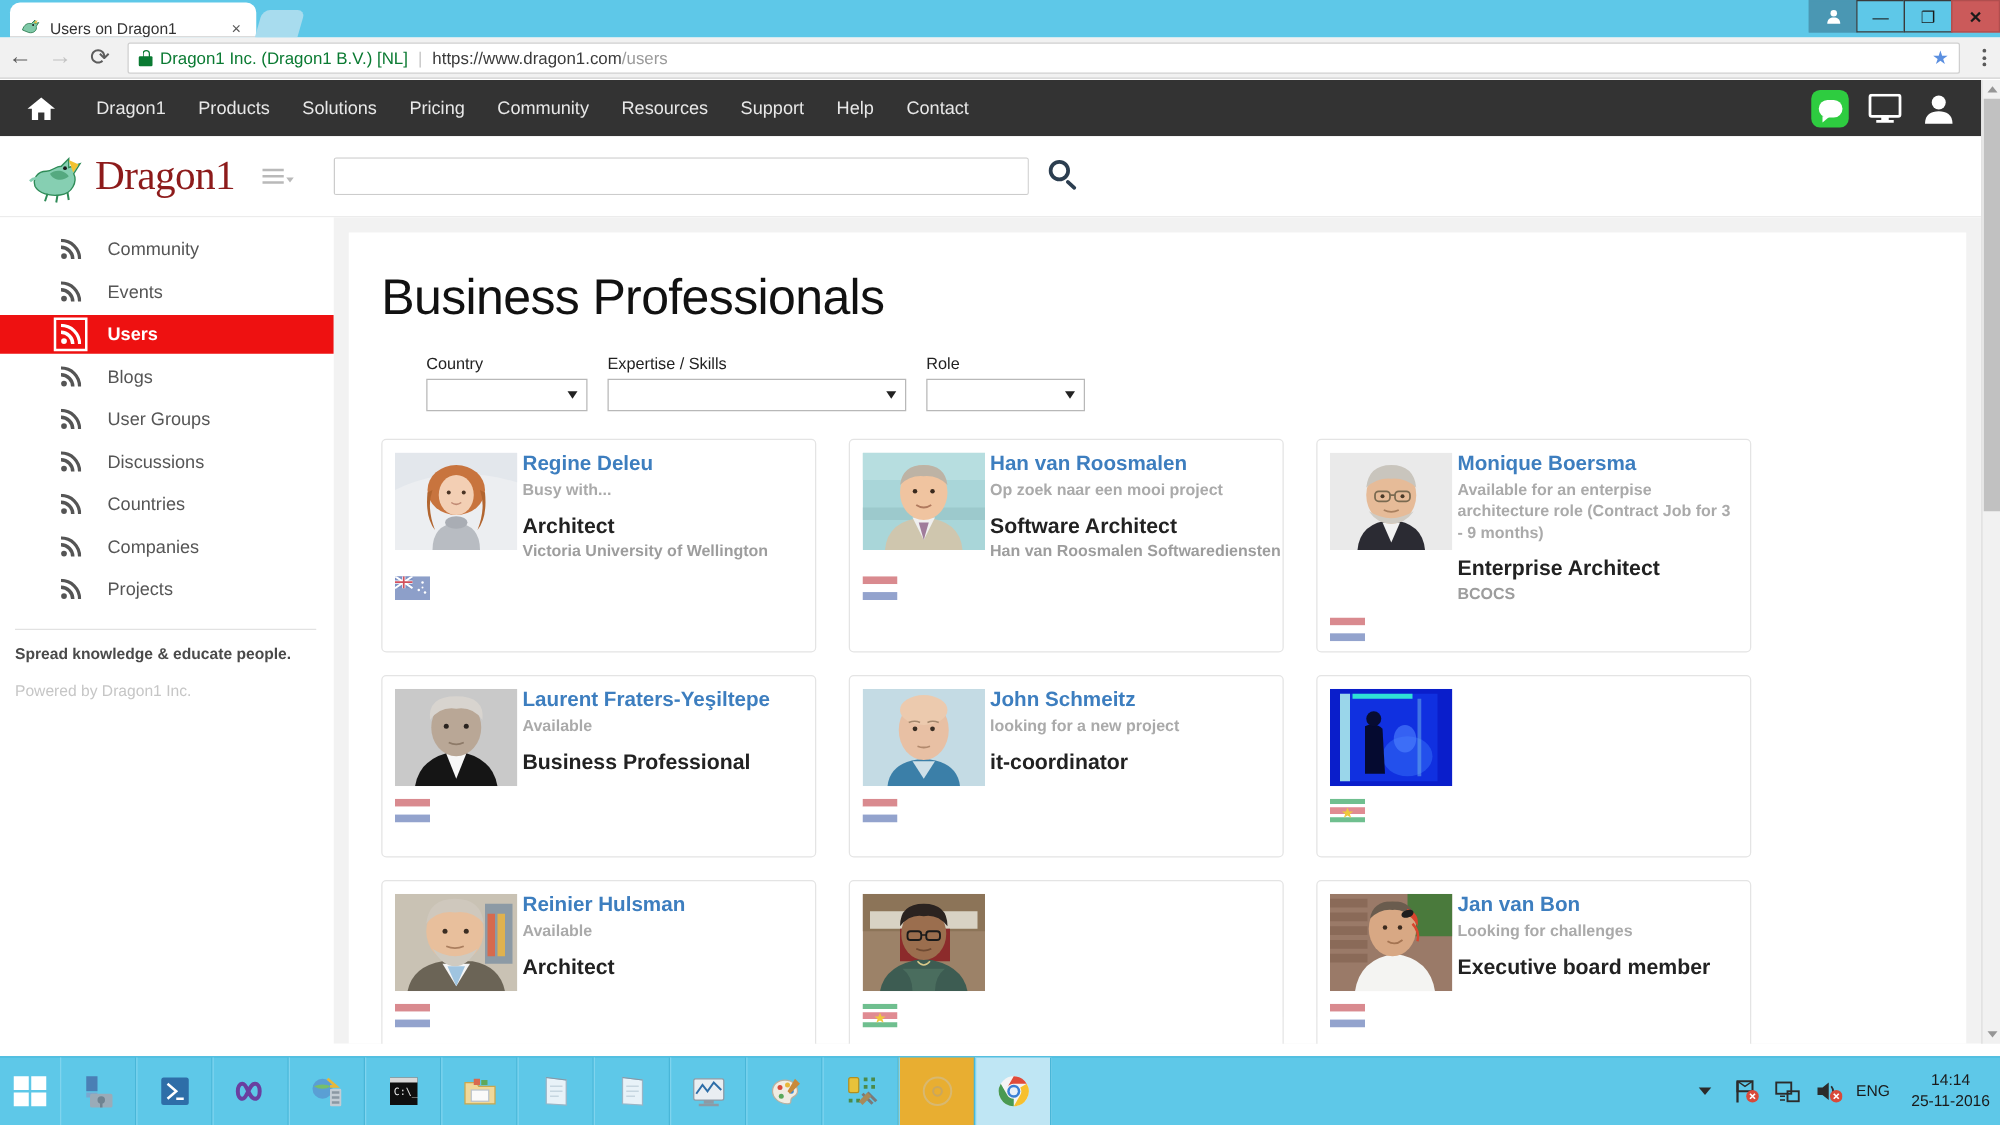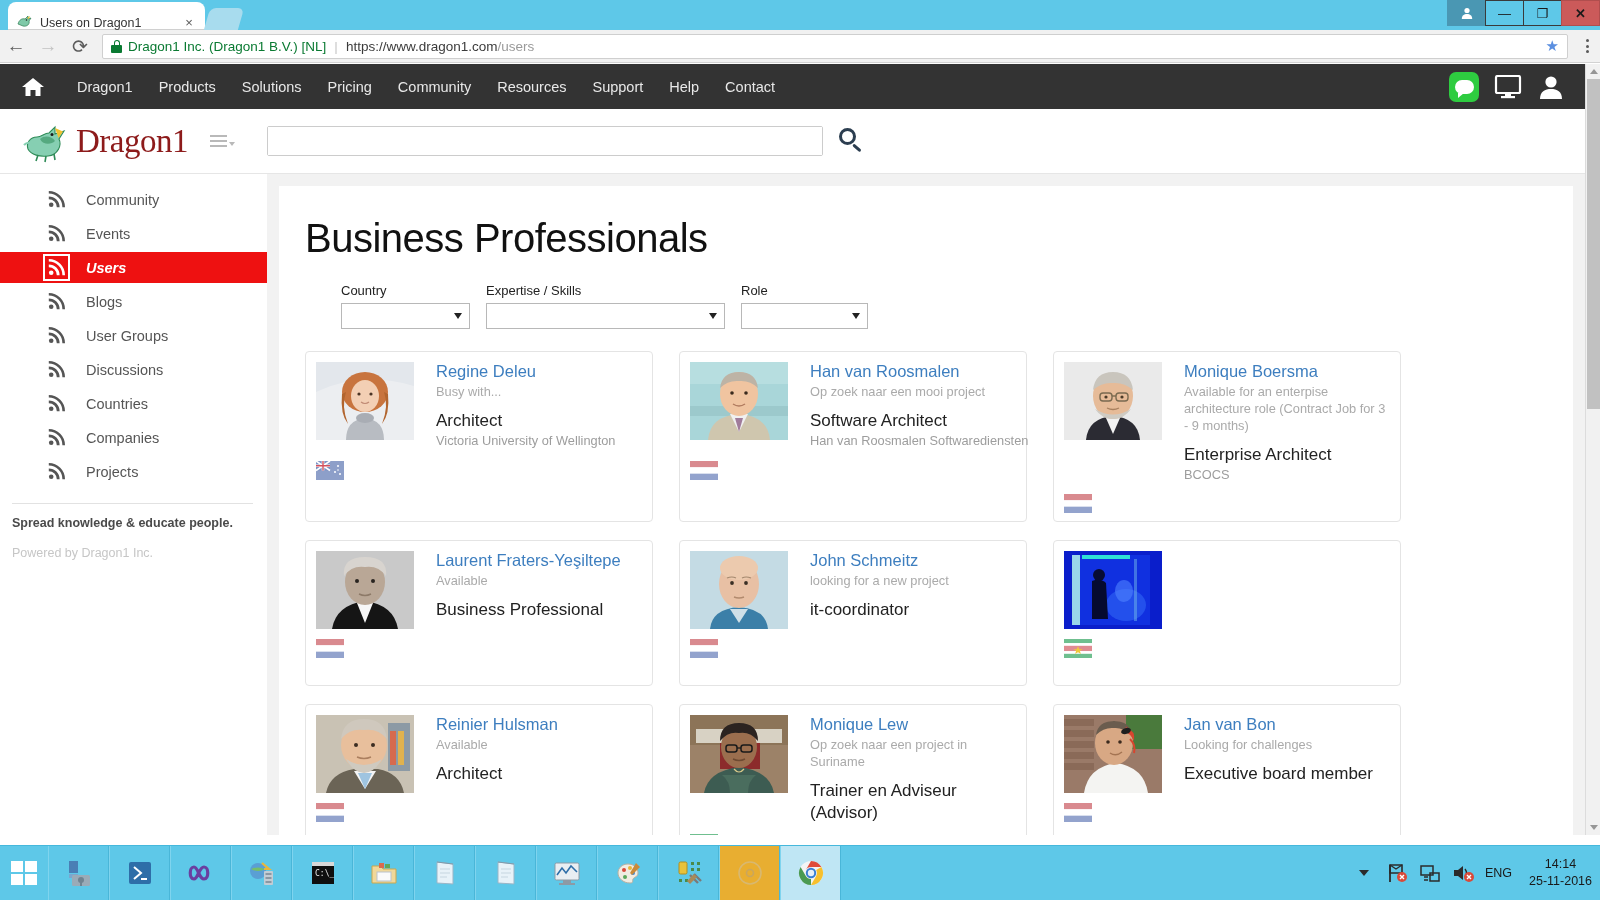--- a/index.html
+++ b/index.html
@@ -128,21 +128,21 @@
   .search-glass .handle { position: absolute; top: 15px; left: 14px; width: 10px; height: 3.4px; background: #2c3e50; transform: rotate(42deg); transform-origin: left center; border-radius: 2px; }
 
   .body-area { display: flex; height: 661px; background: #ffffff; }
 
   
   .sidebar { width: 267px; flex: 0 0 267px; background: #ffffff; padding-top: 10px; }
   .side-item {
     display: flex; align-items: center; height: 31px; padding-left: 48px; margin-bottom: 3px;
     color: #555555; font-size: 14.5px; cursor: pointer;
   }
-  .side-item.active { background: #ee1111; color: #ffffff; font-weight: bold; padding-left: 48px; font-style: italic; }
+  .side-item.active { background: #ee1111; color: #ffffff; font-weight: bold; padding-left: 48px; }
   .rss-icon { width: 17px; height: 17px; position: relative; margin-right: 21px; flex: 0 0 17px; }
   .side-item.active .rss-box { outline: 2px solid #ffffff; outline-offset: 3px; }
   .side-divider { height: 1px; background: #e2e2e2; margin: 16px 14px 0 12px; }
   .side-tag { font-size: 12.5px; color: #4a4a4a; padding: 12px 0 0 12px; font-weight: bold; }
   .side-powered { font-size: 12.5px; color: #c6c6c6; padding: 16px 0 0 12px; }
 
   
   .content { flex: 1 1 auto; background: #f2f2f2; padding: 12px 12px 0 12px; }
   .content-card { background: #ffffff; height: 100%; padding: 22px 26px 0 26px; }
   .page-title { font-size: 40px; font-weight: normal; color: #111111; margin: 8px 0 22px 0; letter-spacing: -0.5px; }
@@ -162,21 +162,21 @@
   .cards { display: flex; flex-wrap: wrap; gap: 18px 26px; }
   .ucard {
     width: 348px; min-height: 146px;
     border: 1px solid #e4e4e4; border-radius: 4px;
     background: #ffffff; padding: 10px 10px 8px 10px;
     display: flex; flex-direction: column;
   }
   .ucard-top { display: flex; }
   .avatar { width: 98px; height: 78px; flex: 0 0 98px; overflow: hidden; position: relative; }
   .avatar svg { display: block; width: 98px; height: 78px; }
-  .uinfo { padding-left: 22px; flex: 1 1 auto; min-width: 0; }
+  .uinfo { padding-left: 4px; flex: 1 1 auto; min-width: 0; font-weight: bold; }
   .uname { color: #3d7ebf; font-size: 16.5px; margin-bottom: 3px; line-height: 1.15; white-space: nowrap; }
   .ustatus { color: #aaaaaa; font-size: 12.8px; line-height: 1.32; margin-bottom: 9px; }
   .urole { color: #222222; font-size: 17px; line-height: 1.3; }
   .ucompany { color: #9d9d9d; font-size: 12.8px; line-height: 1.45; white-space: nowrap; }
   .flag { width: 28px; height: 19px; margin-top: 10px; }
   .flag svg { display: block; }
 
   
   .vscroll {
     position: absolute; right: 0; top: 64px; width: 15px; height: 771px; background: #f1f1f1;
@@ -683,26 +683,20 @@
                     <path d="M32 60 Q40 66 40 78 L58 78 Q58 66 66 60 Z" fill="#4a6d5e"></path>
                     <ellipse cx="49" cy="32" rx="18" ry="21" fill="#9b6e4e"></ellipse>
                     <path d="M30 26 Q30 8 49 8 Q68 8 68 26 Q60 16 49 18 Q38 16 30 26 Z" fill="#2b2320"></path>
                     <rect x="36" y="30" width="11" height="7" rx="2.5" fill="none" stroke="#1a1a1a" stroke-width="1.5"></rect>
                     <rect x="51" y="30" width="11" height="7" rx="2.5" fill="none" stroke="#1a1a1a" stroke-width="1.5"></rect>
                     <path d="M47 33 H51" stroke="#1a1a1a" stroke-width="1.3"></path>
                     <path d="M43 44 Q49 47 55 44" stroke="#6e4a32" stroke-width="1.4" fill="none"></path>
                     <path d="M44 54 Q49 60 54 54" stroke="#d8c98a" stroke-width="1.2" fill="none"></path>
                   </svg>
               </div>
-              <div class="uinfo">
-                <div class="uname">Monique Lew</div>
-                <div class="ustatus">Op zoek naar een project in Suriname</div>
-                <div class="urole">Trainer en Adviseur (Advisor)</div>
-                <div class="ucompany"></div>
-              </div>
             </div>
             <div class="flag">
               <svg width="28" height="19" viewBox="0 0 28 19">
                   <rect width="28" height="4.2" fill="#6fbf8f"></rect>
                   <rect y="4.2" width="28" height="2.6" fill="#ffffff"></rect>
                   <rect y="6.8" width="28" height="5.4" fill="#e08b92"></rect>
                   <rect y="12.2" width="28" height="2.6" fill="#ffffff"></rect>
                   <rect y="14.8" width="28" height="4.2" fill="#6fbf8f"></rect>
                   <polygon points="14,7.2 15.3,10.2 18.5,10.2 15.9,12.1 16.9,15.1 14,13.3 11.1,15.1 12.1,12.1 9.5,10.2 12.7,10.2" fill="#f0c83c"></polygon>
                 </svg>

